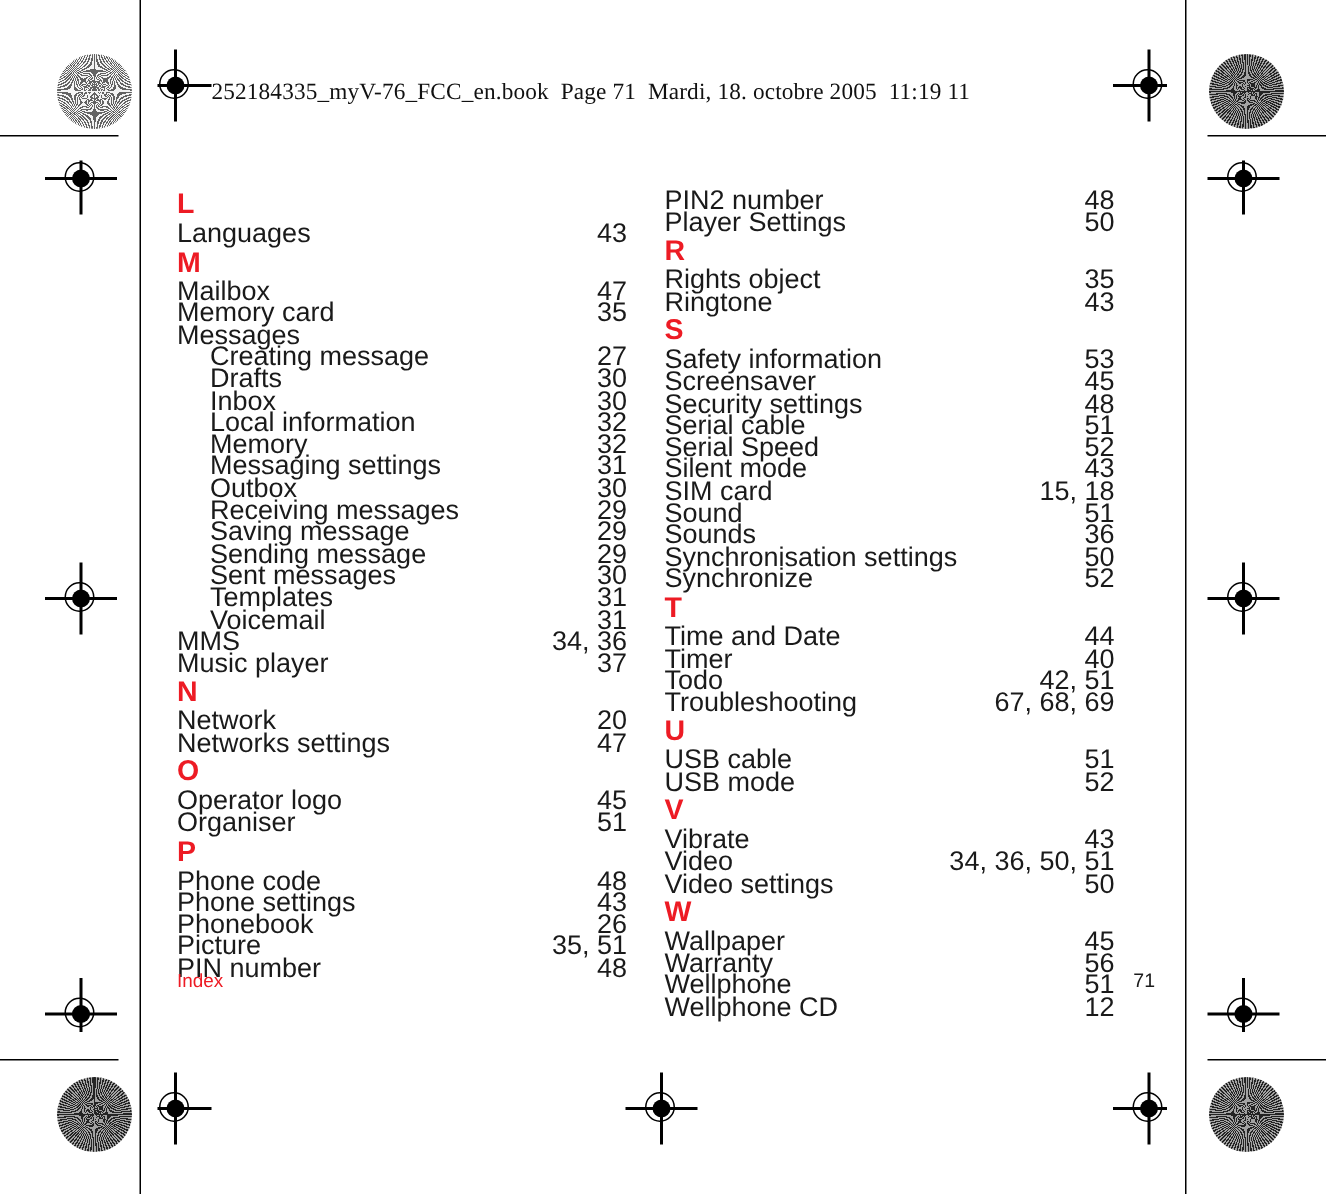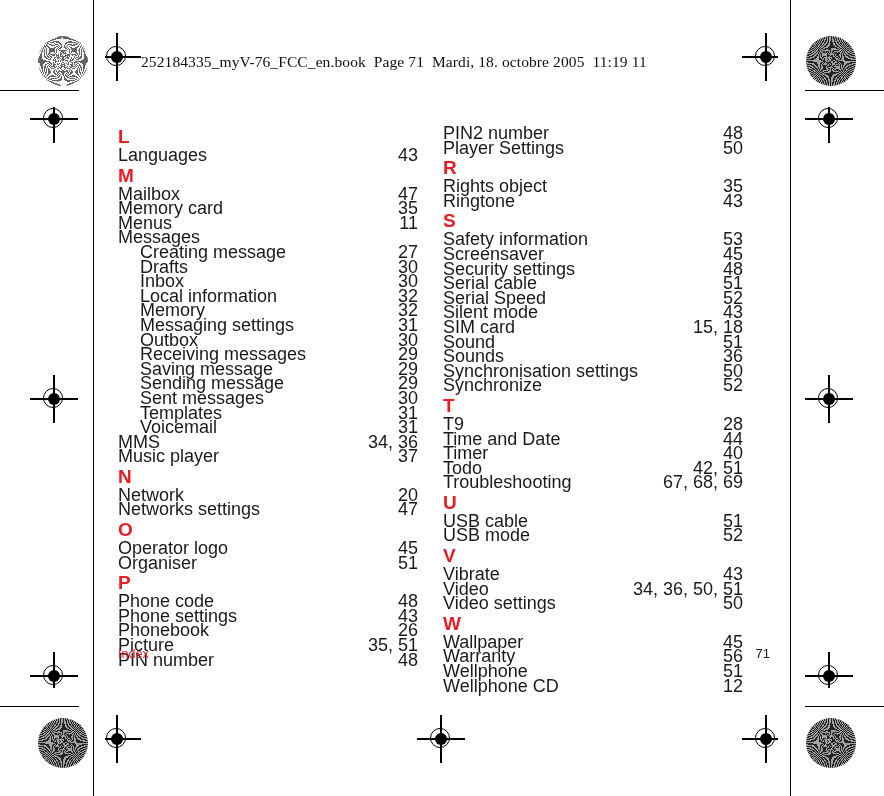--- a/index.html
+++ b/index.html
@@ -245,25 +245,20 @@
           <span class="term">Mailbox</span>
           <span class="filler"></span>
           <span class="pages">47</span>
         </div>
         <div class="entry">
           <span class="term">Memory card</span>
           <span class="filler"></span>
           <span class="pages">35</span>
         </div>
         <div class="entry">
-          <span class="term">Menus</span>
-          <span class="filler"></span>
-          <span class="pages">11</span>
-        </div>
-        <div class="entry">
           <span class="term">Messages</span>
           <span class="filler"></span>
           <span class="pages"></span>
         </div>
         <div class="entry sub">
           <span class="term">Creating message</span>
           <span class="filler"></span>
           <span class="pages">27</span>
         </div>
         <div class="entry sub">
@@ -457,25 +452,20 @@
           <span class="term">Synchronisation settings</span>
           <span class="filler"></span>
           <span class="pages">50</span>
         </div>
         <div class="entry">
           <span class="term">Synchronize</span>
           <span class="filler"></span>
           <span class="pages">52</span>
         </div>
         <div class="letter">T</div>
-        <div class="entry">
-          <span class="term">T9</span>
-          <span class="filler"></span>
-          <span class="pages">28</span>
-        </div>
         <div class="entry">
           <span class="term">Time and Date</span>
           <span class="filler"></span>
           <span class="pages">44</span>
         </div>
         <div class="entry">
           <span class="term">Timer</span>
           <span class="filler"></span>
           <span class="pages">40</span>
         </div>

